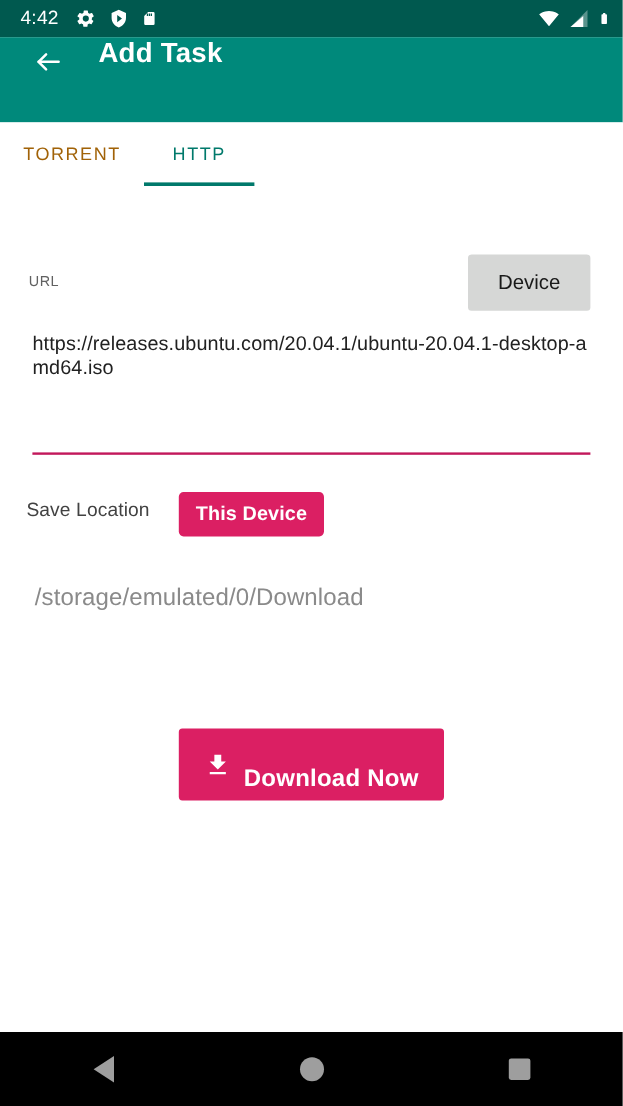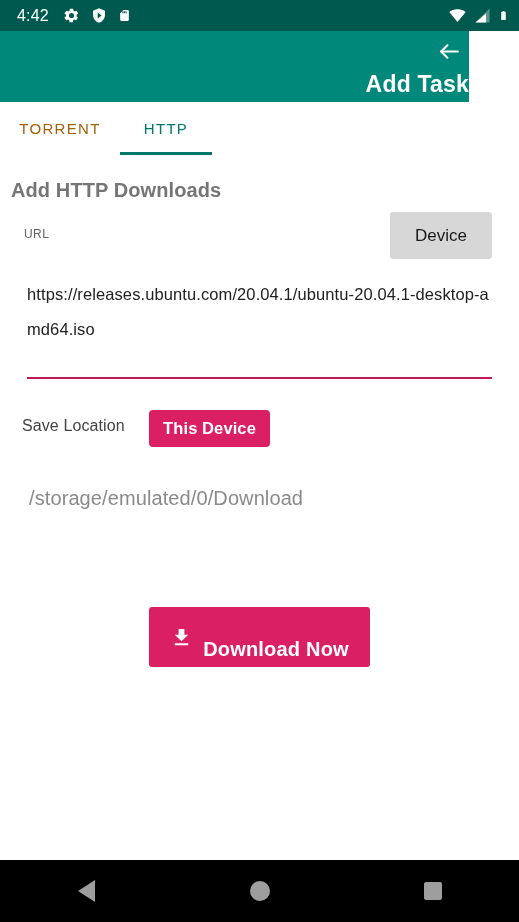--- a/index.html
+++ b/index.html
@@ -21,22 +21,22 @@
     color:#ffffff; font-size:16px; letter-spacing:0.2px;
     font-family:"Liberation Sans", sans-serif;
   }
   .sb-left-icons { display:flex; align-items:center; gap:11px; margin-left:14px; }
   .sb-spacer { flex:1; }
   .sb-right-icons { display:flex; align-items:center; gap:7px; }
   .sb-icon { display:block; }
 
   
   .appbar {
-    position:absolute; left:0; top:31px; width:469px; height:71px;
-    background:#00897B; display:flex; align-items:flex-end; padding-left:20px;flex-direction:column;
+    position:absolute; left:0; top:31px; width:519px; height:71px;
+    background:#00897B; display:flex; align-items:flex-start; padding-left:20px;
   }
   .back-btn {
     width:40px; height:40px; display:flex; align-items:center; justify-content:center;
     cursor:pointer;
   }
   .appbar-title {
     color:#ffffff; font-size:23px; font-weight:bold;
     margin-left:22px; letter-spacing:0.2px;
   }
 
@@ -80,21 +80,21 @@
     position:absolute; left:390px; top:57px; width:102px; height:47px;
     background:#D6D7D6; border:none; border-radius:3px;
     font-size:17px; color:#1a1a1a; cursor:pointer;
     font-family:"Liberation Sans", sans-serif;
   }
 
   .url-field {
     position:absolute; left:27px; top:122px; width:465px; height:100px;
   }
   .url-text {
-    font-size:16.5px; color:#212121; line-height:35px;
+    font-size:16.5px; color:#212121; line-height:20px;
     letter-spacing:0.1px; word-break:break-all; white-space:pre-wrap;
   }
   .url-underline {
     position:absolute; left:27px; top:222px; width:465px; height:2px;
     background:#C2185B;
   }
 
   .save-row { position:absolute; left:0; top:252px; width:519px; height:40px; }
   .save-label {
     position:absolute; left:22px; top:10px;
@@ -187,21 +187,20 @@
       <span class="tab-label">TORRENT</span>
     </div>
     <div class="tab tab-http">
       <span class="tab-label">HTTP</span>
       <span class="tab-indicator"></span>
     </div>
   </div>
 
   <div class="content">
 
-    <div class="section-title">Add HTTP Downloads</div>
 
     <div class="url-row">
       <span class="url-label">URL</span>
     </div>
 
     <button class="paste-btn">Device</button>
 
     <div class="url-field">
       <div class="url-text">https://releases.ubuntu.com/20.04.1/ubuntu-20.04.1-desktop-amd64.iso</div>
     </div>

